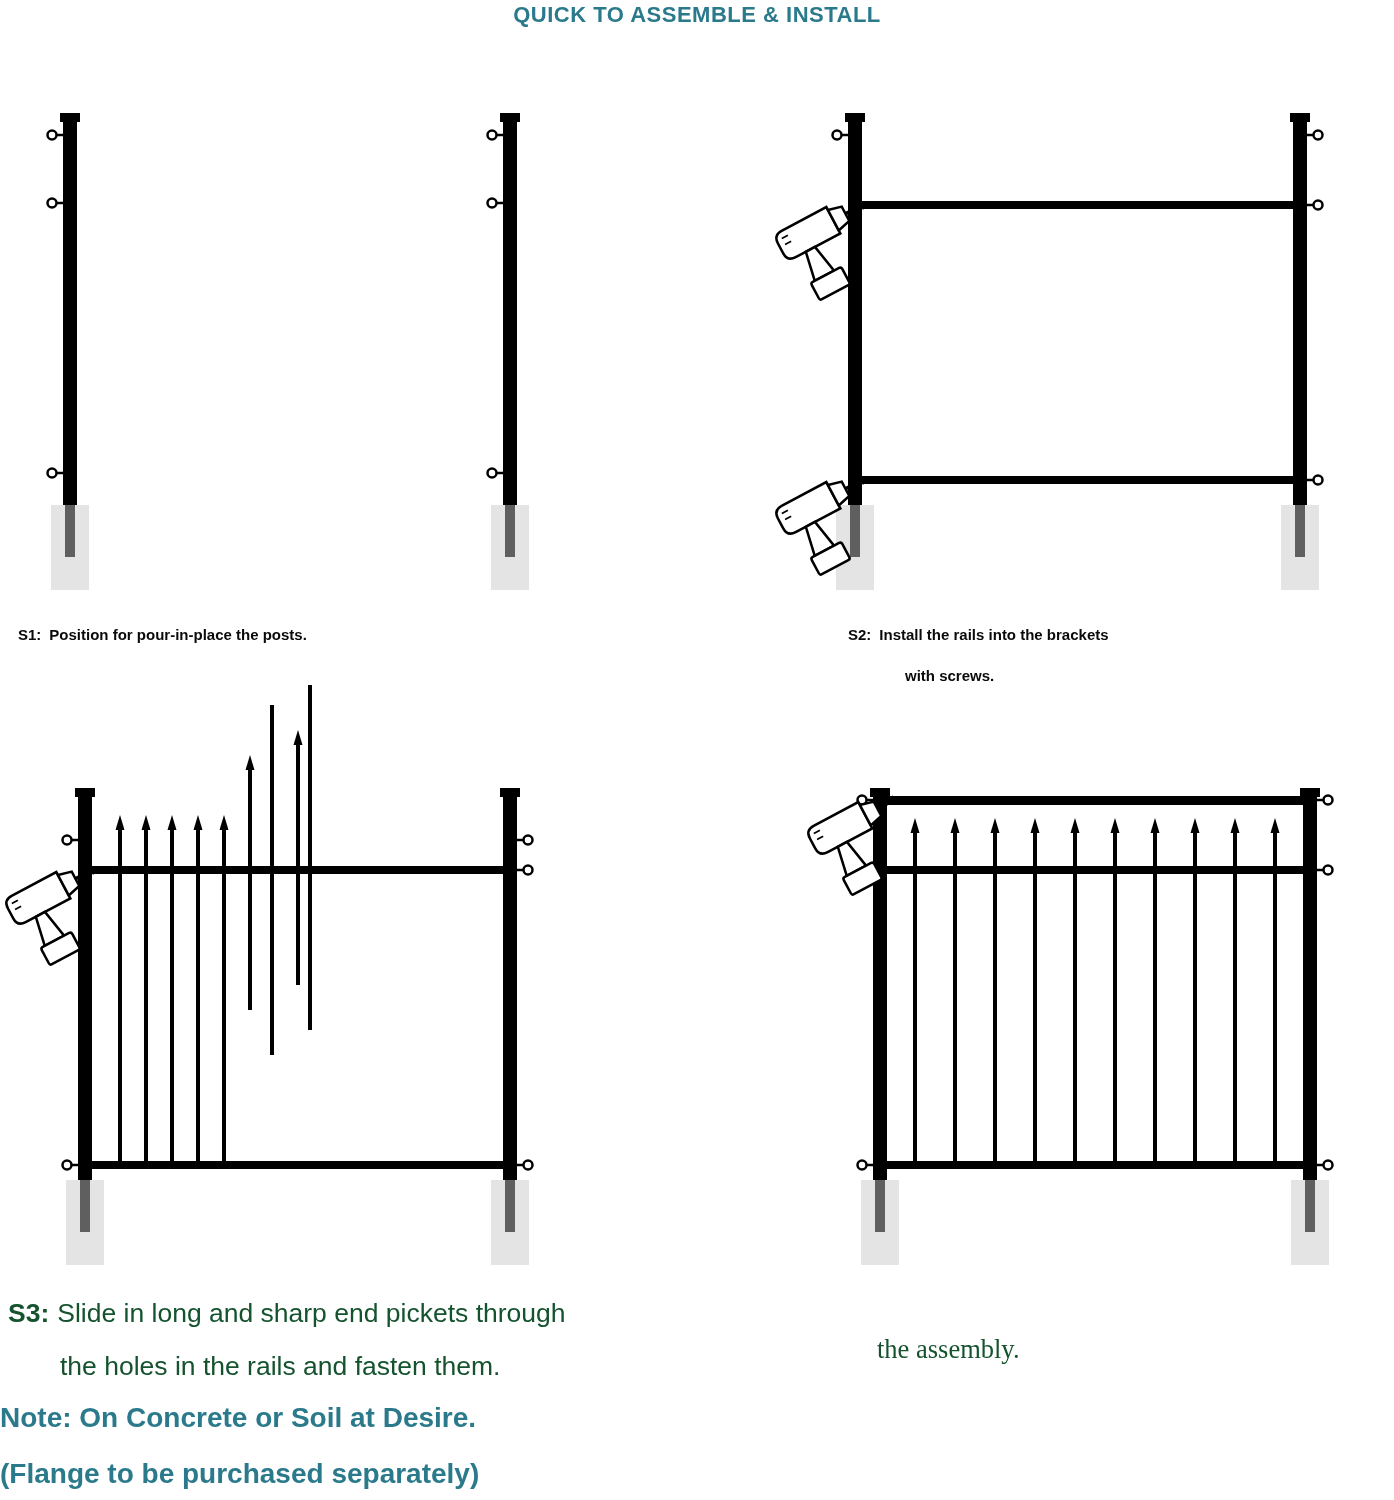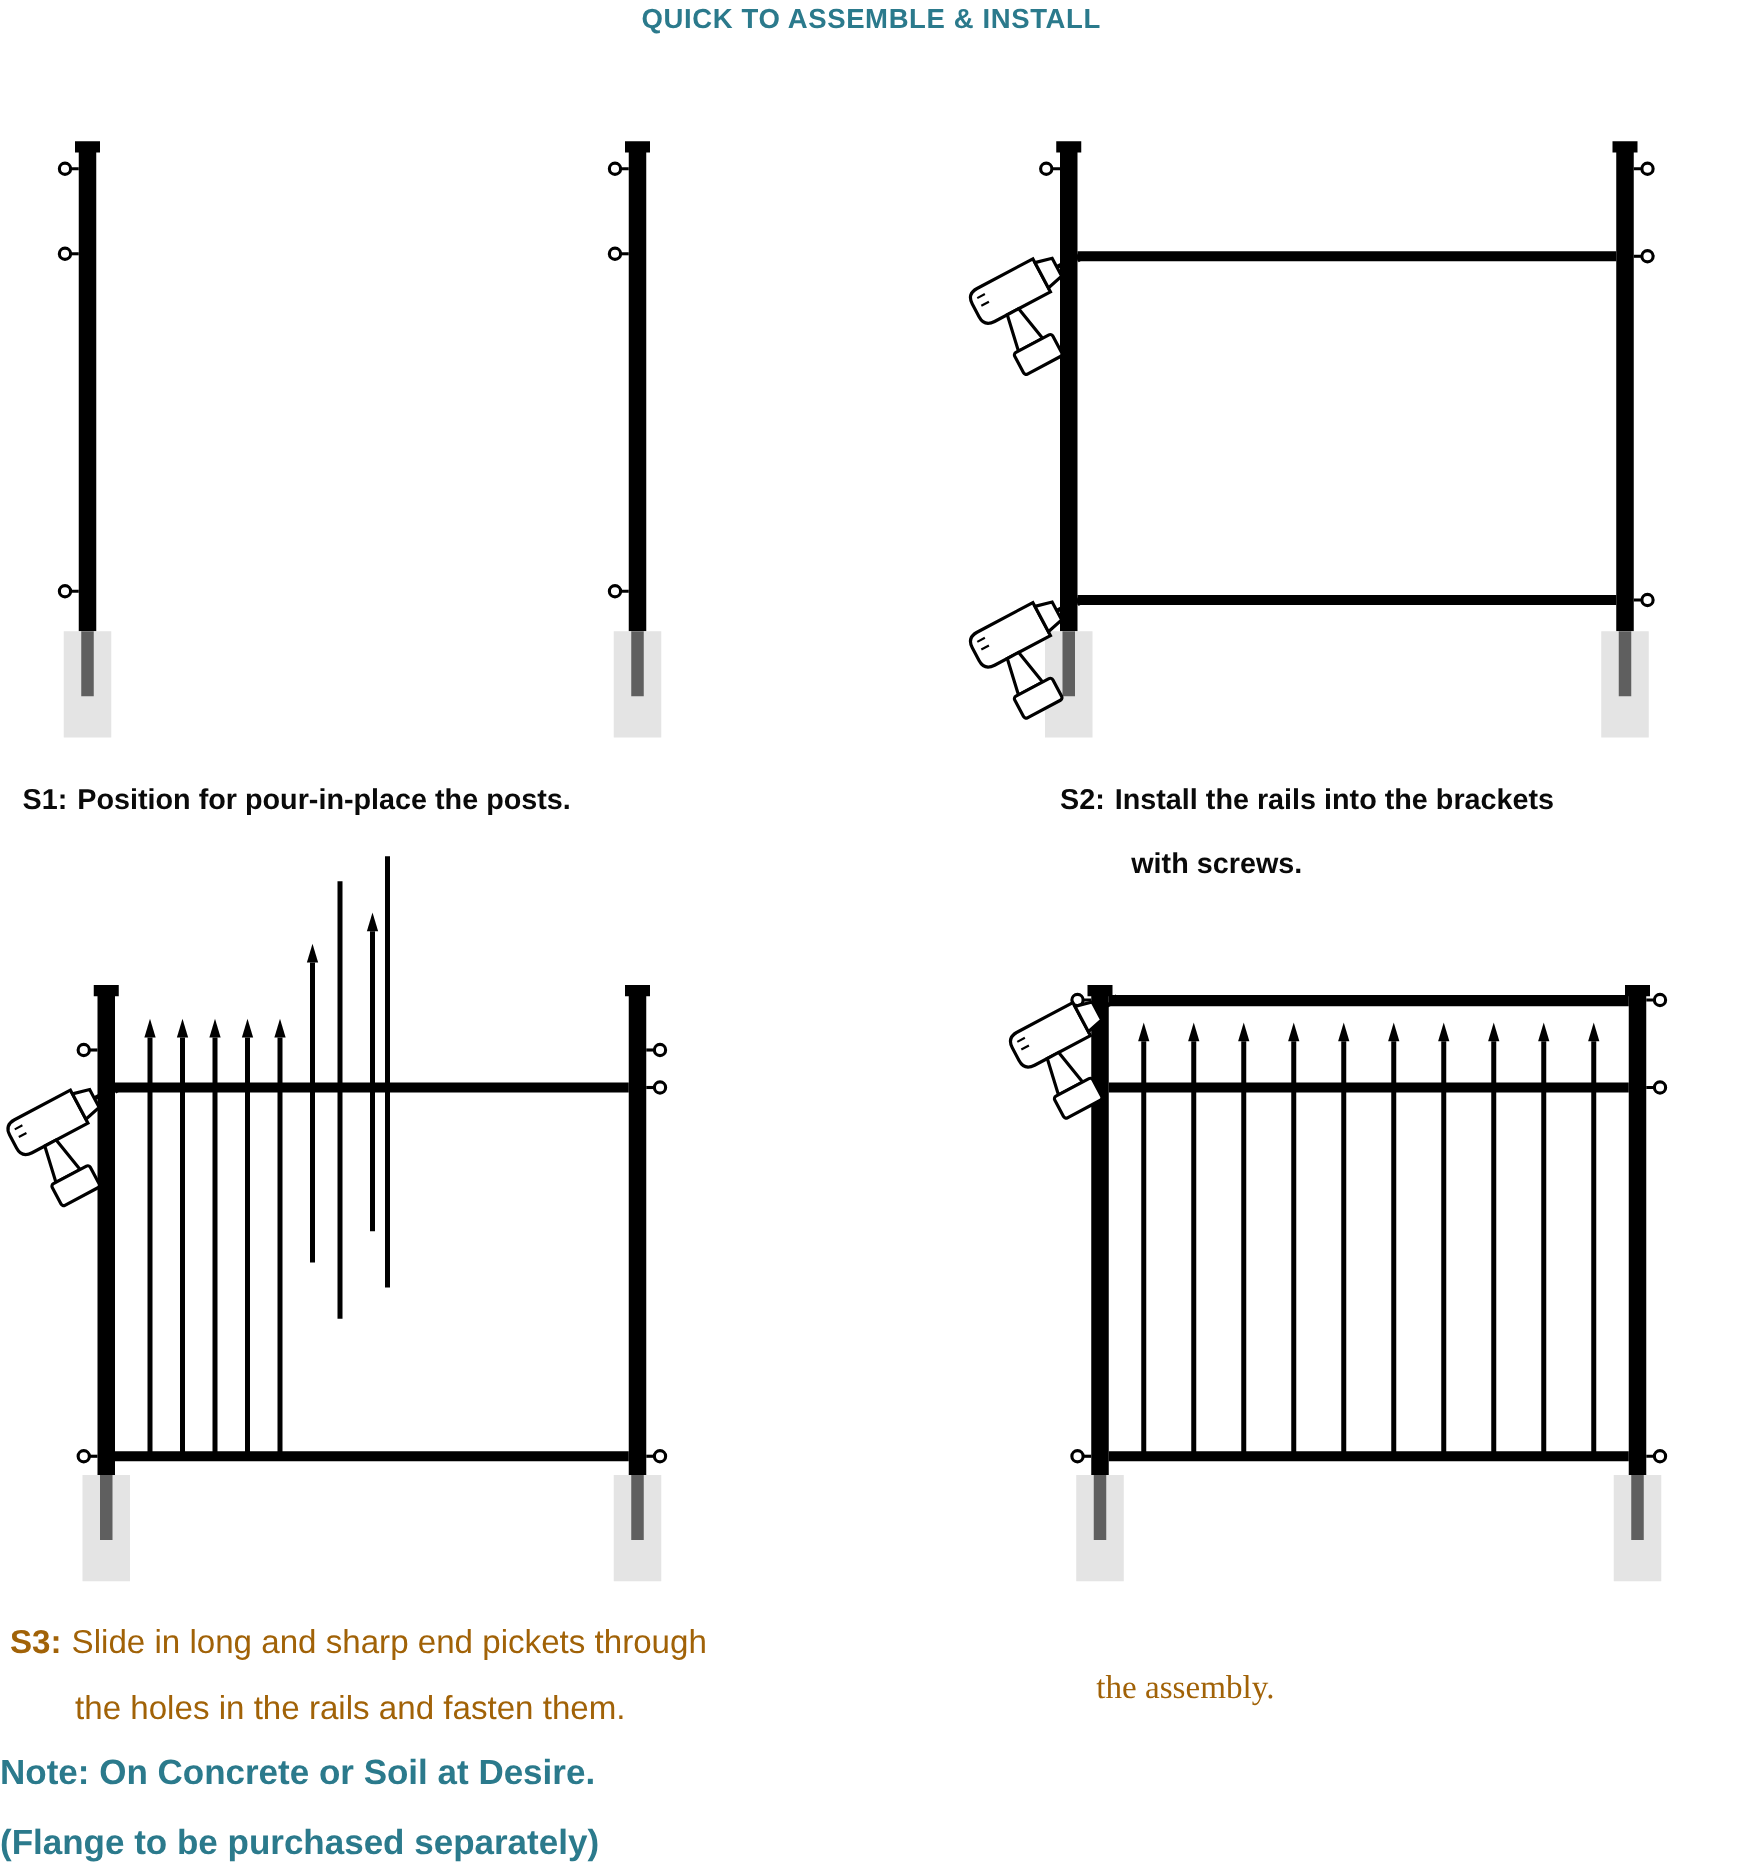--- a/index.html
+++ b/index.html
@@ -3,23 +3,23 @@
 <meta charset="utf-8">
 <style>
   * { margin:0; padding:0; box-sizing:border-box; }
   :root { --accent:#2b7a8c; --fence:#000000; --anchor:#e4e4e4; --stub:#5f5f5f; }
   body { font-family:"Liberation Sans", sans-serif; background:#ffffff; }
   #page { position:relative; width:1394px; height:1500px; background:#ffffff; overflow:hidden; }
   .title { position:absolute; top:2px; left:0; width:100%; text-align:center;
            font-size:22px; font-weight:bold; letter-spacing:0.5px; color:var(--accent); }
   svg.diag { position:absolute; }
   .caption { position:absolute; color:#0a0a0a; }
-  .cap-bold { font-size:23px; font-weight:bold; }
+  .cap-bold { font-size:15px; font-weight:bold; }
   .cap-bold .line2 { margin-top:24px; }
-  .cap-reg { font-size:26.5px; font-weight:normal; color:#a16207; }
+  .cap-reg { font-size:26.5px; font-weight:normal; color:#14532d; }
   .cap-reg .lbl { font-weight:bold; }
   .cap-reg .line2 { margin-top:22px; }
   .lbl { margin-right:8px; }
   .ind-52 { padding-left:52px; }
   .ind-55 { padding-left:55px;font-family:Liberation Serif, serif; }
   .ind-57 { padding-left:57px; }
   .note { position:absolute; left:0; width:100%; text-align:left;
           color:var(--accent); font-weight:bold; font-size:28px; }
 </style>
 </head>

